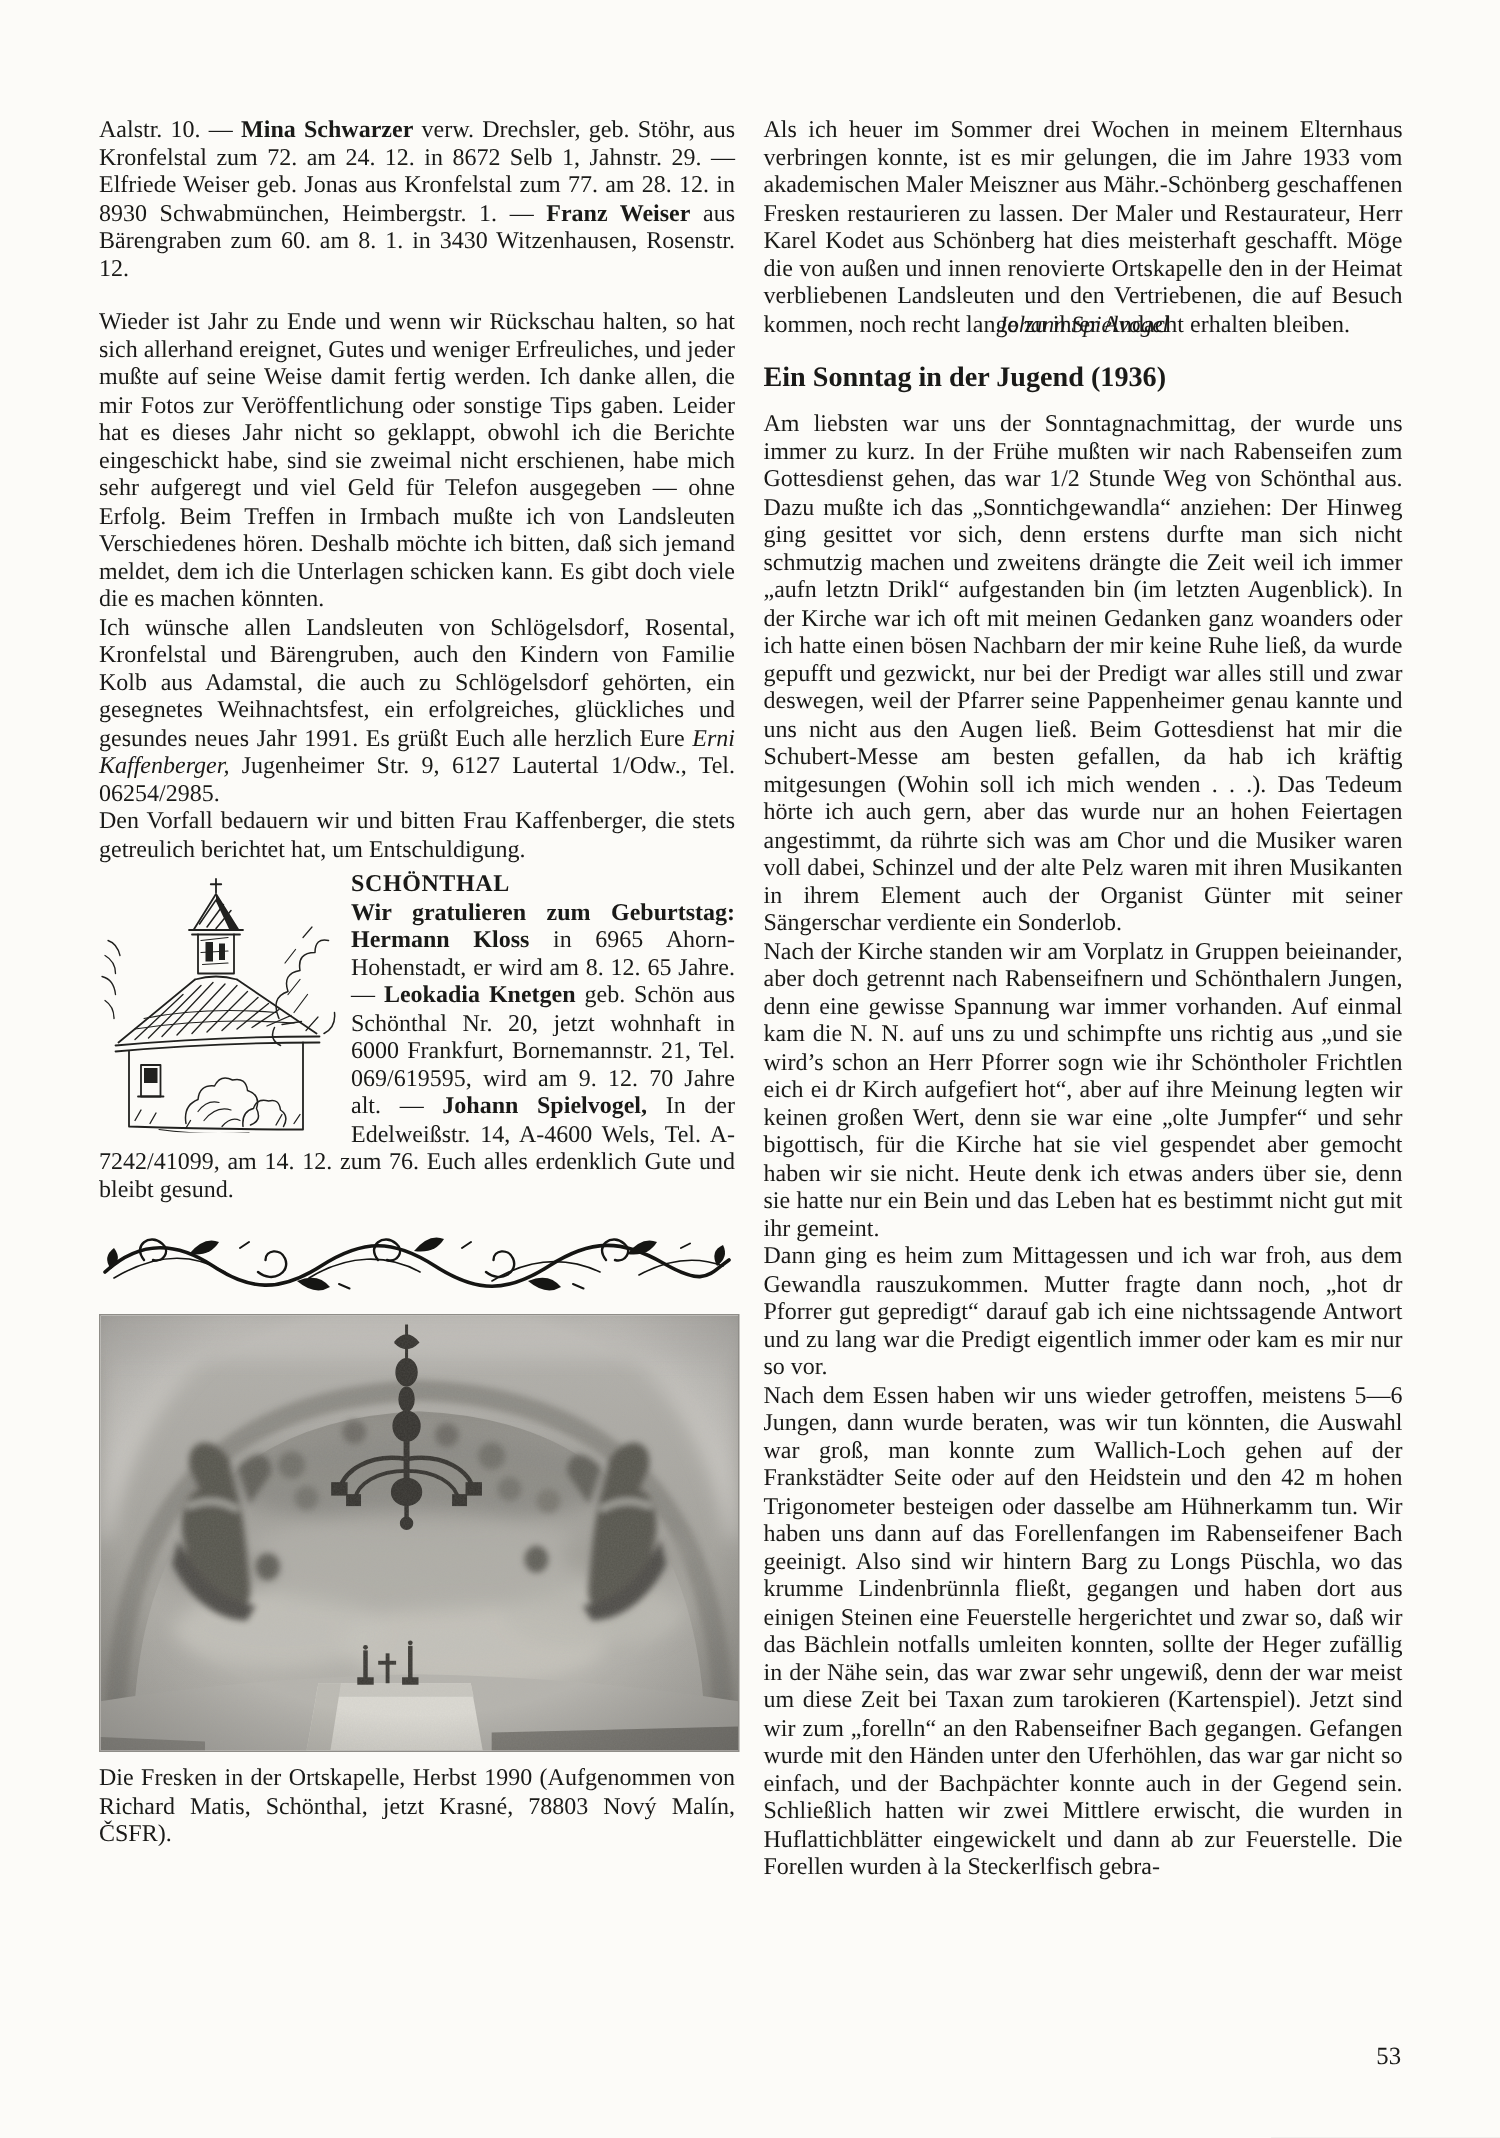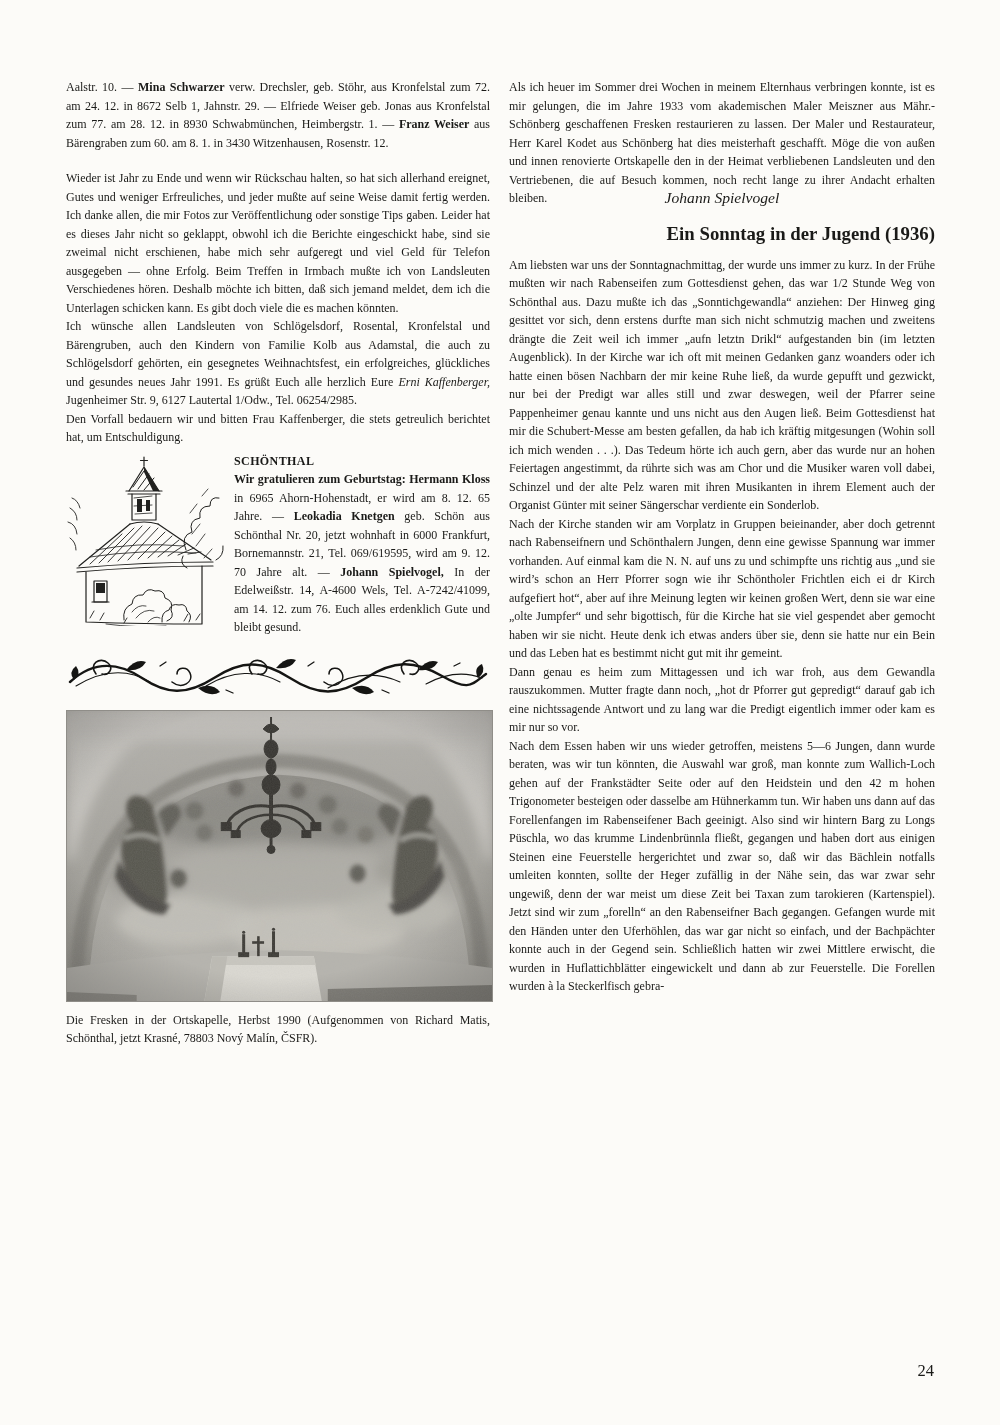--- a/index.html
+++ b/index.html
@@ -5,27 +5,27 @@
   html,body{margin:0;padding:0;background:#e8e8e6;}
   .page{
     position:relative;width:1000px;height:1425px;margin:0 auto;
     background:#fcfbf8;color:#1a1a18;
     font-family:"Liberation Serif","DejaVu Serif",serif;
     overflow:hidden;
   }
   .cols{position:absolute;left:66px;top:78px;display:flex;}
   .col-l{width:424px;margin-right:19px;}
   .col-r{width:426px;}
-  p{margin:0;text-align:justify;font-size:12px;line-height:18.5px;hyphens:auto;}
+  p{margin:0;text-align:justify;font-size:16px;line-height:18.5px;hyphens:auto;}
   .gap{margin-top:17px;}
   .gap-sm{margin-top:9px;}
   b{font-weight:bold;}
   .it{font-style:italic;}
   .sig{font-style:italic;text-align:center;margin-top:-18.5px;font-size:15.6px;line-height:18.5px;}
-  .story-head{font-weight:bold;text-align:right;font-size:18.8px;line-height:22px;margin:15px 0 11px 0;}
+  .story-head{font-weight:bold;text-align:left;font-size:18.8px;line-height:22px;margin:15px 0 11px 0;}
   .schoenthal{margin-top:5px;}
   .schoenthal::after{content:"";display:block;clear:both;}
   .chapel{float:left;width:158px;height:172px;margin:2px 10px 2px 0;}
   .s-title{font-weight:bold;letter-spacing:.4px;padding-left:5px;}
   .ornament{display:block;width:424px;height:47px;margin-top:15px;}
   .photo{display:block;width:425px;height:290px;margin-top:11px;border:1px solid #8f8d88;}
   .caption{margin-top:9px;}
   .pageno{position:absolute;top:1362px;right:66px;font-size:16.5px;line-height:18px;}
 </style>
 </head>
@@ -199,20 +199,20 @@
 
     <div class="col-r">
       <p>Als ich heuer im Sommer drei Wochen in meinem Elternhaus verbringen konnte, ist es mir gelungen, die im Jahre 1933 vom akademischen Maler Meiszner aus Mähr.-Schönberg geschaffenen Fresken restaurieren zu lassen. Der Maler und Restaurateur, Herr Karel Kodet aus Schönberg hat dies meisterhaft geschafft. Möge die von außen und innen renovierte Ortskapelle den in der Heimat verbliebenen Landsleuten und den Vertriebenen, die auf Besuch kommen, noch recht lange zu ihrer Andacht erhalten bleiben.</p>
       <div class="sig">Johann Spielvogel</div>
 
 
       <div class="story-head">Ein Sonntag in der Jugend (1936)</div>
 
       <p>Am liebsten war uns der Sonntagnachmittag, der wurde uns immer zu kurz. In der Frühe mußten wir nach Rabenseifen zum Gottesdienst gehen, das war 1/2 Stunde Weg von Schönthal aus. Dazu mußte ich das „Sonntichgewandla“ anziehen: Der Hinweg ging gesittet vor sich, denn erstens durfte man sich nicht schmutzig machen und zweitens drängte die Zeit weil ich immer „aufn letztn Drikl“ aufgestanden bin (im letzten Augenblick). In der Kirche war ich oft mit meinen Gedanken ganz woanders oder ich hatte einen bösen Nachbarn der mir keine Ruhe ließ, da wurde gepufft und gezwickt, nur bei der Predigt war alles still und zwar deswegen, weil der Pfarrer seine Pappenheimer genau kannte und uns nicht aus den Augen ließ. Beim Gottesdienst hat mir die Schubert-Messe am besten gefallen, da hab ich kräftig mitgesungen (Wohin soll ich mich wenden . . .). Das Tedeum hörte ich auch gern, aber das wurde nur an hohen Feiertagen angestimmt, da rührte sich was am Chor und die Musiker waren voll dabei, Schinzel und der alte Pelz waren mit ihren Musikanten in ihrem Element auch der Organist Günter mit seiner Sängerschar verdiente ein Sonderlob.</p>
       <p>Nach der Kirche standen wir am Vorplatz in Gruppen beieinander, aber doch getrennt nach Rabenseifnern und Schönthalern Jungen, denn eine gewisse Spannung war immer vorhanden. Auf einmal kam die N. N. auf uns zu und schimpfte uns richtig aus „und sie wird’s schon an Herr Pforrer sogn wie ihr Schöntholer Frichtlen eich ei dr Kirch aufgefiert hot“, aber auf ihre Meinung legten wir keinen großen Wert, denn sie war eine „olte Jumpfer“ und sehr bigottisch, für die Kirche hat sie viel gespendet aber gemocht haben wir sie nicht. Heute denk ich etwas anders über sie, denn sie hatte nur ein Bein und das Leben hat es bestimmt nicht gut mit ihr gemeint.</p>
-      <p>Dann genau es heim zum Mittagessen und ich war froh, aus dem Gewandla rauszukommen. Mutter fragte dann noch, „hot dr Pforrer gut gepredigt“ darauf gab ich eine nichtssagende Antwort und zu lang war die Predigt eigentlich immer oder kam es mir nur so vor.</p>
+      <p>Dann ging es heim zum Mittagessen und ich war froh, aus dem Gewandla rauszukommen. Mutter fragte dann noch, „hot dr Pforrer gut gepredigt“ darauf gab ich eine nichtssagende Antwort und zu lang war die Predigt eigentlich immer oder kam es mir nur so vor.</p>
       <p>Nach dem Essen haben wir uns wieder getroffen, meistens 5—6 Jungen, dann wurde beraten, was wir tun könnten, die Auswahl war groß, man konnte zum Wallich-Loch gehen auf der Frankstädter Seite oder auf den Heidstein und den 42 m hohen Trigonometer besteigen oder dasselbe am Hühnerkamm tun. Wir haben uns dann auf das Forellenfangen im Rabenseifener Bach geeinigt. Also sind wir hintern Barg zu Longs Püschla, wo das krumme Lindenbrünnla fließt, gegangen und haben dort aus einigen Steinen eine Feuerstelle hergerichtet und zwar so, daß wir das Bächlein notfalls umleiten konnten, sollte der Heger zufällig in der Nähe sein, das war zwar sehr ungewiß, denn der war meist um diese Zeit bei Taxan zum tarokieren (Kartenspiel). Jetzt sind wir zum „forelln“ an den Rabenseifner Bach gegangen. Gefangen wurde mit den Händen unter den Uferhöhlen, das war gar nicht so einfach, und der Bachpächter konnte auch in der Gegend sein. Schließlich hatten wir zwei Mittlere erwischt, die wurden in Huflattichblätter eingewickelt und dann ab zur Feuerstelle. Die Forellen wurden à la Steckerlfisch gebra-</p>
     </div>
 
   </div>
 
-  <div class="pageno">24</div>
+  <div class="pageno">53</div>
 </div>
 
 </body></html>

